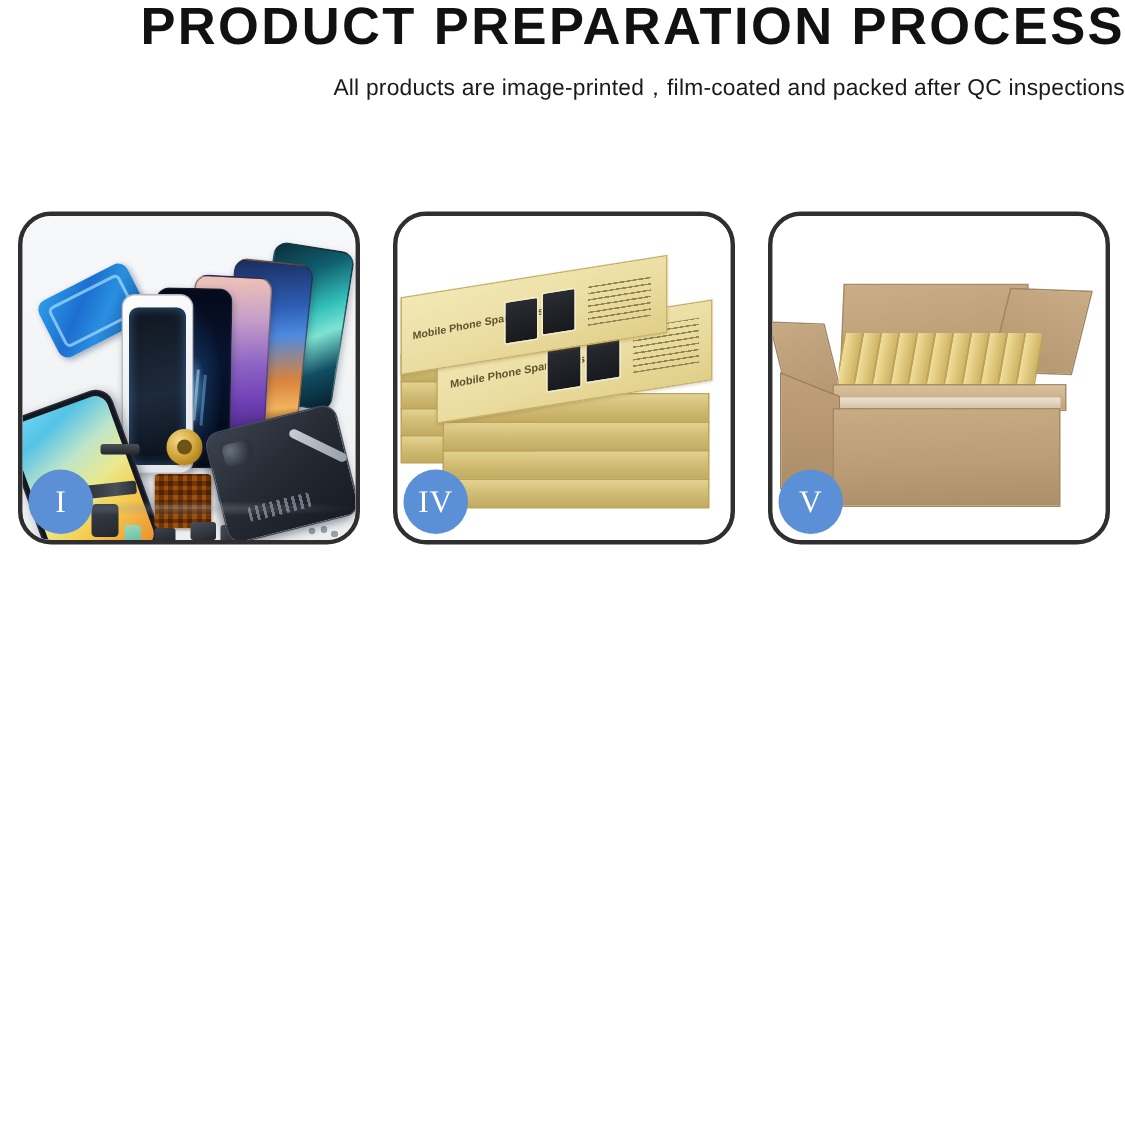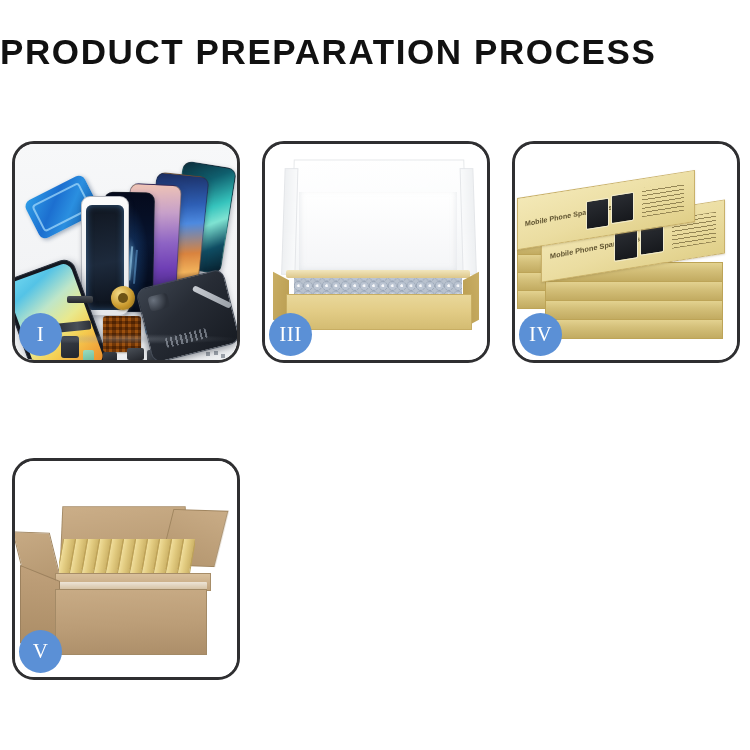--- a/index.html
+++ b/index.html
@@ -11,22 +11,21 @@
     height: 750px;
     background: #ffffff;
     font-family: "Liberation Sans", sans-serif;
     overflow: hidden;
     position: relative;
   }
 
   
   #header {
     width: 100%;
-    padding-top: 34px;
-    text-align: left;
+    text-align: right;
   }
   #page-title {
     font-size: 35px;
     font-weight: bold;
     letter-spacing: 1.6px;
     color: #111111;
     line-height: 1.05;
     white-space: nowrap;
   }
   #page-subtitle {
@@ -536,20 +535,21 @@
     width: 186px; height: 40px;
     background: linear-gradient(170deg, rgba(255,255,255,.55), rgba(246,248,250,0));
     transform: skewY(-13deg);
   }
 </style>
 </head>
 <body>
 
 <div id="header">
   <div id="page-title">PRODUCT PREPARATION PROCESS</div>
+  <div id="page-subtitle">All products are image-printed，film-coated and packed after QC inspections</div>
 </div>
 
 <div id="panel-grid">
 
   <div class="panel">
     <div class="panel-photo">
       <div class="p1-bg"></div>
       <div class="adhesive"></div>
       <div class="scr scr-5"></div>
       <div class="scr scr-4"></div>
@@ -571,33 +571,20 @@
       <div class="part p-camblk"></div>
       <div class="part p-screws"></div>
       <div class="backplate"></div>
       <div class="tool-tweezer"></div>
       <div class="p1-shadowline"></div>
     </div>
     <div class="badge">I</div>
   </div>
 
 
-  <div class="panel">
-    <div class="panel-photo">
-      <div class="p3-bg"></div>
-      <div class="wbox-lid"></div>
-      <div class="wbox-foam"></div>
-      <div class="wbox-bubbles"></div>
-      <div class="wbox-rim"></div>
-      <div class="wbox-side-l"></div>
-      <div class="wbox-side-r"></div>
-      <div class="wbox-front"></div>
-    </div>
-    <div class="badge">III</div>
-  </div>
 
   <div class="panel">
     <div class="panel-photo">
       <div class="p4-bg"></div>
       <div class="kstack">
 
         <div class="kedge" style="left:2px;  top:74px;  width:88px; height:17px;"></div>
         <div class="kedge" style="left:2px;  top:92px;  width:88px; height:17px;"></div>
         <div class="kedge" style="left:2px;  top:110px; width:88px; height:17px;"></div>
         <div class="kedge" style="left:2px;  top:128px; width:88px; height:17px;"></div>

